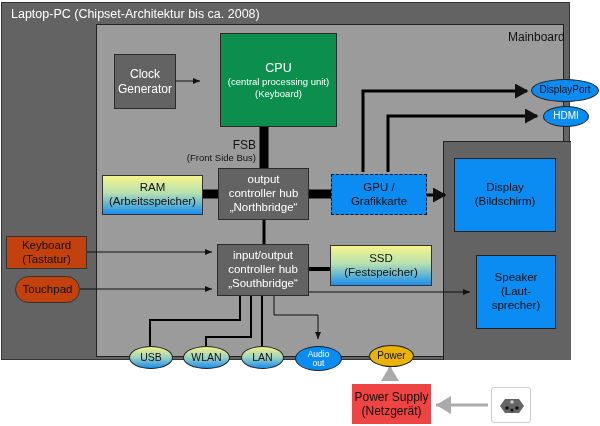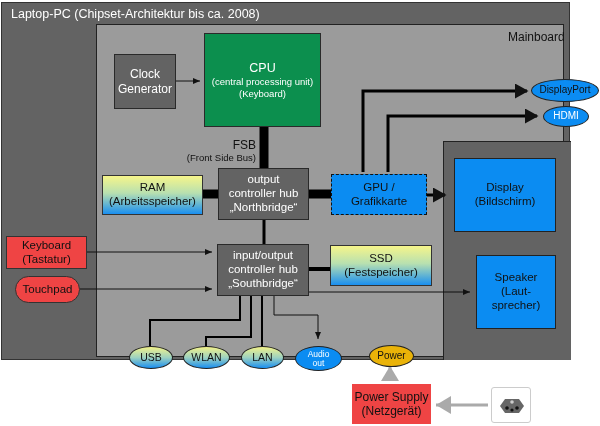--- a/index.html
+++ b/index.html
@@ -6,24 +6,24 @@
   body { width: 600px; height: 426px; position: relative; overflow: hidden;
          font-family: "Liberation Sans", sans-serif; }
   .abs { position: absolute; box-sizing: border-box; }
   .laptop { left: 1px; top: 2px; width: 569px; height: 358px; background: #636363; border: 1.5px solid #333; }
   .laptop-title { left: 11px; top: 7px; font-size: 12.5px; color: #ffffff; }
   .mainboard { left: 96px; top: 24px; width: 468px; height: 333px; background: #9b9b9b; border: 1.5px solid #222; }
   .mb-cut { left: 443px; top: 141px; width: 128px; height: 219px; background: #636363; border-left: 1.5px solid #222; border-top: 1.5px solid #222; }
   .mb-label { left: 508px; top: 30px; font-size: 12px; color: #111; }
   .box { display: flex; flex-direction: column; align-items: center; justify-content: center; text-align: center; line-height: 1.2; }
   .dark { background: #636363; border: 1px solid #2a2a2a; color: #fff; font-size: 12px; }
-  .green { background: #0c8f4e; border: 1px solid #2a2a2a; color: #fff; }
+  .green { background: #0c8f4e; border: 1px solid #2a2a2a; color: #fff; margin-left: 16px; }
   .blue { background: #0b8cf2; border: 1px solid #222; color: #111; font-size: 11.5px; }
   .grad { background: linear-gradient(to bottom, #f6f58a 0%, #b8e0b0 45%, #1a8ff0 100%); border: 1px solid #333; color: #111; font-size: 11.5px; }
-  .yellow { background: #ef4444; border: 1px solid #333; color: #111; font-size: 11.5px; text-align: right; }
+  .yellow { background: #c2410c; border: 1px solid #333; color: #111; font-size: 11.5px; text-align: right; }
   .pill { border-radius: 14px; }
   .oval { border-radius: 50%; font-size: 10px; display: flex; align-items: center; justify-content: center; text-align: center; line-height: 1.05; border: 1px solid #222; color:#111; }
   .oval-grad { background: linear-gradient(to bottom, #f2f28a 0%, #9ed2c0 50%, #1a8ff0 100%); }
   .oval-blue { background: #0b8cf2; color: #fff; }
   .oval-gray { background: #eab308; }
   .fsb { font-size: 11px; color: #111; text-align: right; }
   .psu { background: #ef4444; color: #111; font-size: 12px; }
   .outlet { background: #fff; border: 1px solid #ccc; border-radius: 3px; }
   svg.lines { position: absolute; left: 0; top: 0; }
 </style>

